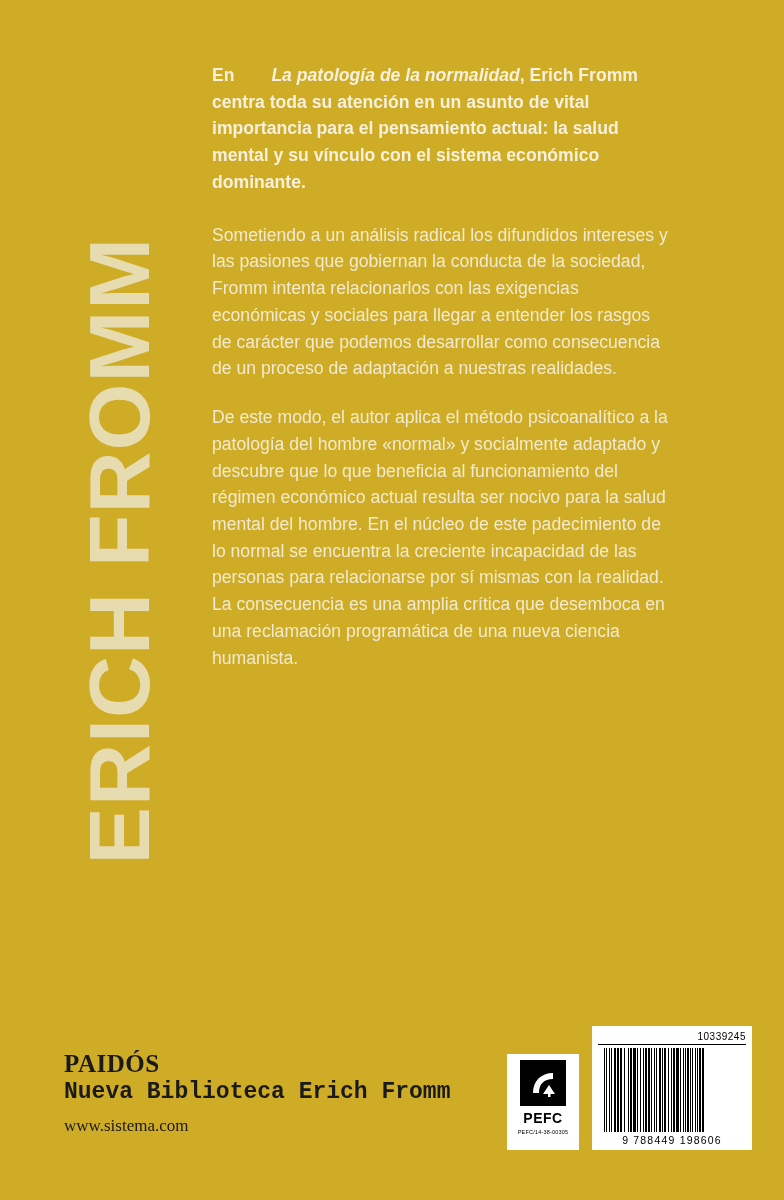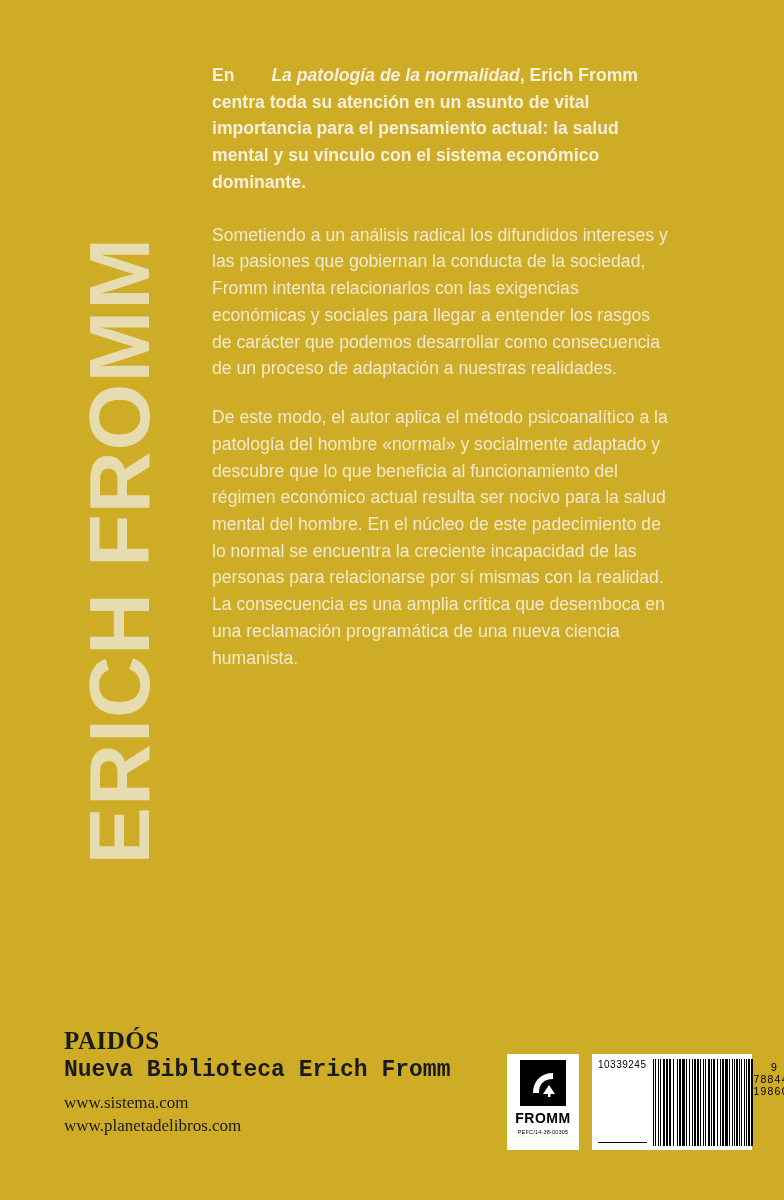--- a/index.html
+++ b/index.html
@@ -140,26 +140,26 @@
     margin-top: 3px;
     letter-spacing: 0.2px;
   }
 
   
   .barcode-box {
     position: absolute;
     right: 32px;
     bottom: 50px;
     width: 160px;
-    height: 96px;
+    height: 124px;
     background: #ffffff;
     box-sizing: border-box;
     padding: 5px 6px 4px 6px;
     display: flex;
-    flex-direction: row;
+    flex-direction: column;
   }
   .barcode-box .internal-code {
     text-align: right;
     font-family: "Liberation Sans", sans-serif;
     font-size: 10px;
     color: #000;
     letter-spacing: 0.5px;
     border-bottom: 1px solid #000;
     padding-bottom: 2px;
     margin-bottom: 3px;
@@ -197,32 +197,31 @@
   <div class="blurb">
     <p class="lead"><span>En </span><em>La patología de la normalidad</em><span>, Erich Fromm centra toda su atención en un asunto de vital importancia para el pensamiento actual: la salud mental y su vínculo con el sistema económico dominante.</span></p>
     <p>Sometiendo a un análisis radical los difundidos intereses y las pasiones que gobiernan la conducta de la sociedad, Fromm intenta relacionarlos con las exigencias económicas y sociales para llegar a entender los rasgos de carácter que podemos desarrollar como consecuencia de un proceso de adaptación a nuestras realidades.</p>
     <p>De este modo, el autor aplica el método psicoanalítico a la patología del hombre «normal» y socialmente adaptado y descubre que lo que beneficia al funcionamiento del régimen económico actual resulta ser nocivo para la salud mental del hombre. En el núcleo de este padecimiento de lo normal se encuentra la creciente incapacidad de las personas para relacionarse por sí mismas con la realidad. La consecuencia es una amplia crítica que desemboca en una reclamación programática de una nueva ciencia humanista.</p>
   </div>
 
   <div class="publisher">
     <div class="imprint">PAIDÓS</div>
     <div class="collection">Nueva Biblioteca Erich Fromm</div>
     <div class="url">www.sistema.com</div>
-    <div class="url">www.planetadelibros.com</div>
   </div>
 
   <div class="pefc">
     <div class="mark">
       <svg width="40" height="40" viewBox="0 0 40 40" aria-hidden="true">
         <path d="M10 30 C10 18, 18 10, 30 10 L30 16 C21 16, 16 21, 16 30 Z" fill="#ffffff"></path>
         <path d="M20 31 L26 22 L32 31 Z" fill="#ffffff"></path>
         <rect x="25" y="30" width="2.5" height="4" fill="#ffffff"></rect>
       </svg>
     </div>
-    <div class="pefc-word">FROMM</div>
+    <div class="pefc-word">PEFC</div>
     <div class="pefc-code">PEFC/14-38-00305</div>
   </div>
 
   <div class="barcode-box">
     <div class="internal-code">10339245</div>
     <div class="barcode-bars">
         <i style="width: 1px; background: rgb(0, 0, 0);"></i>
         <i style="width: 1px; background: transparent;"></i>
         <i style="width: 1px; background: rgb(0, 0, 0);"></i>
         <i style="width: 2px; background: transparent;"></i>

